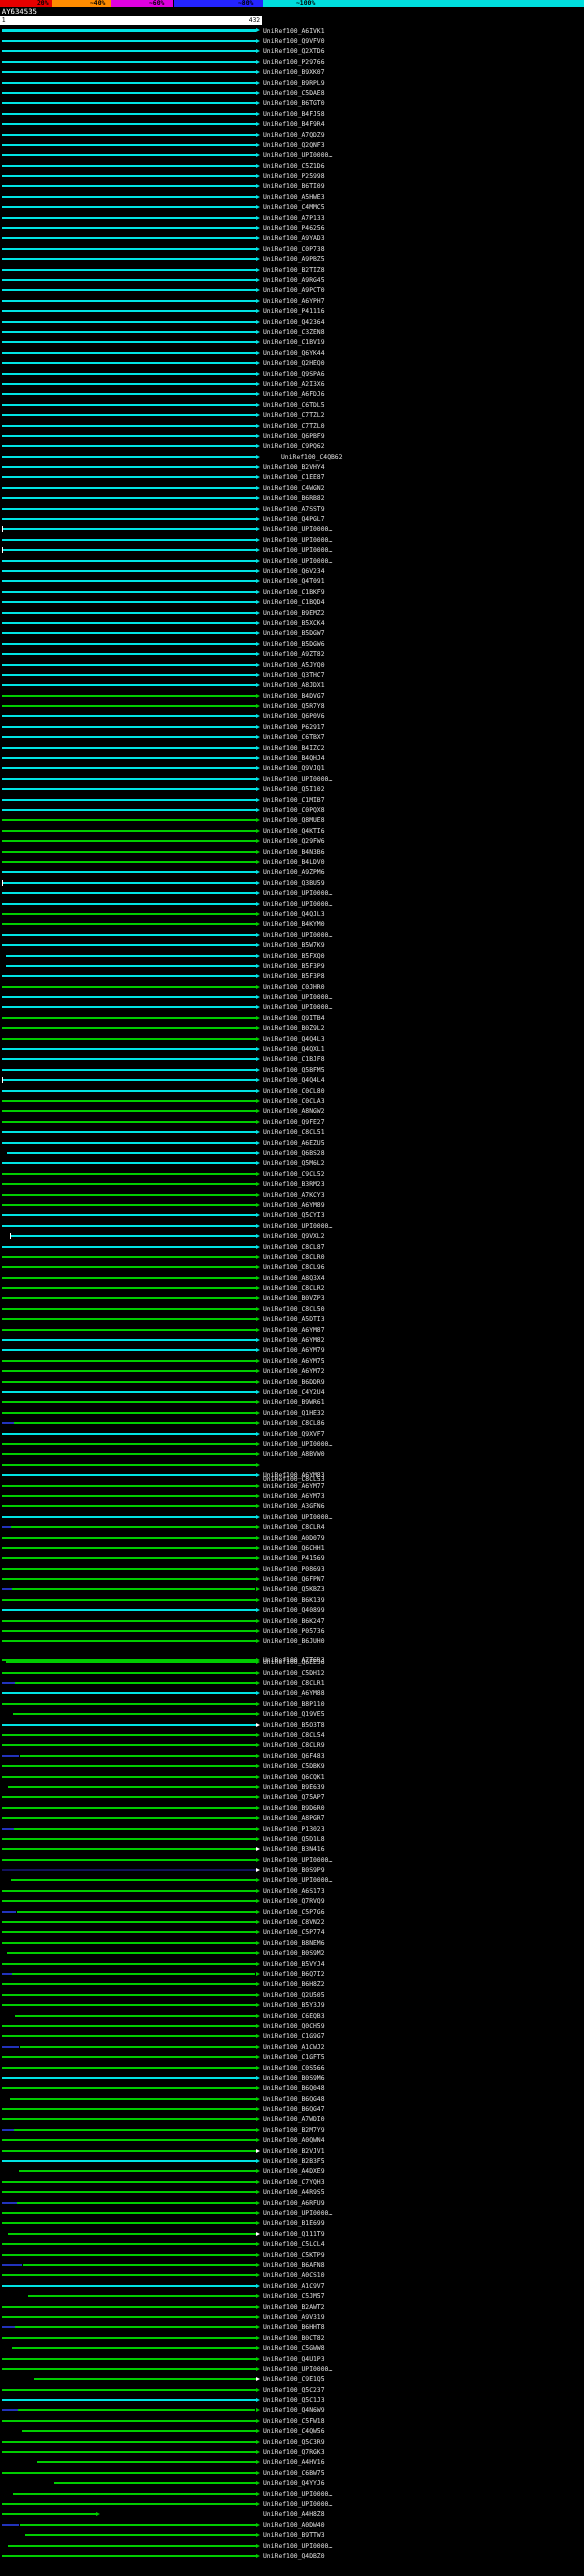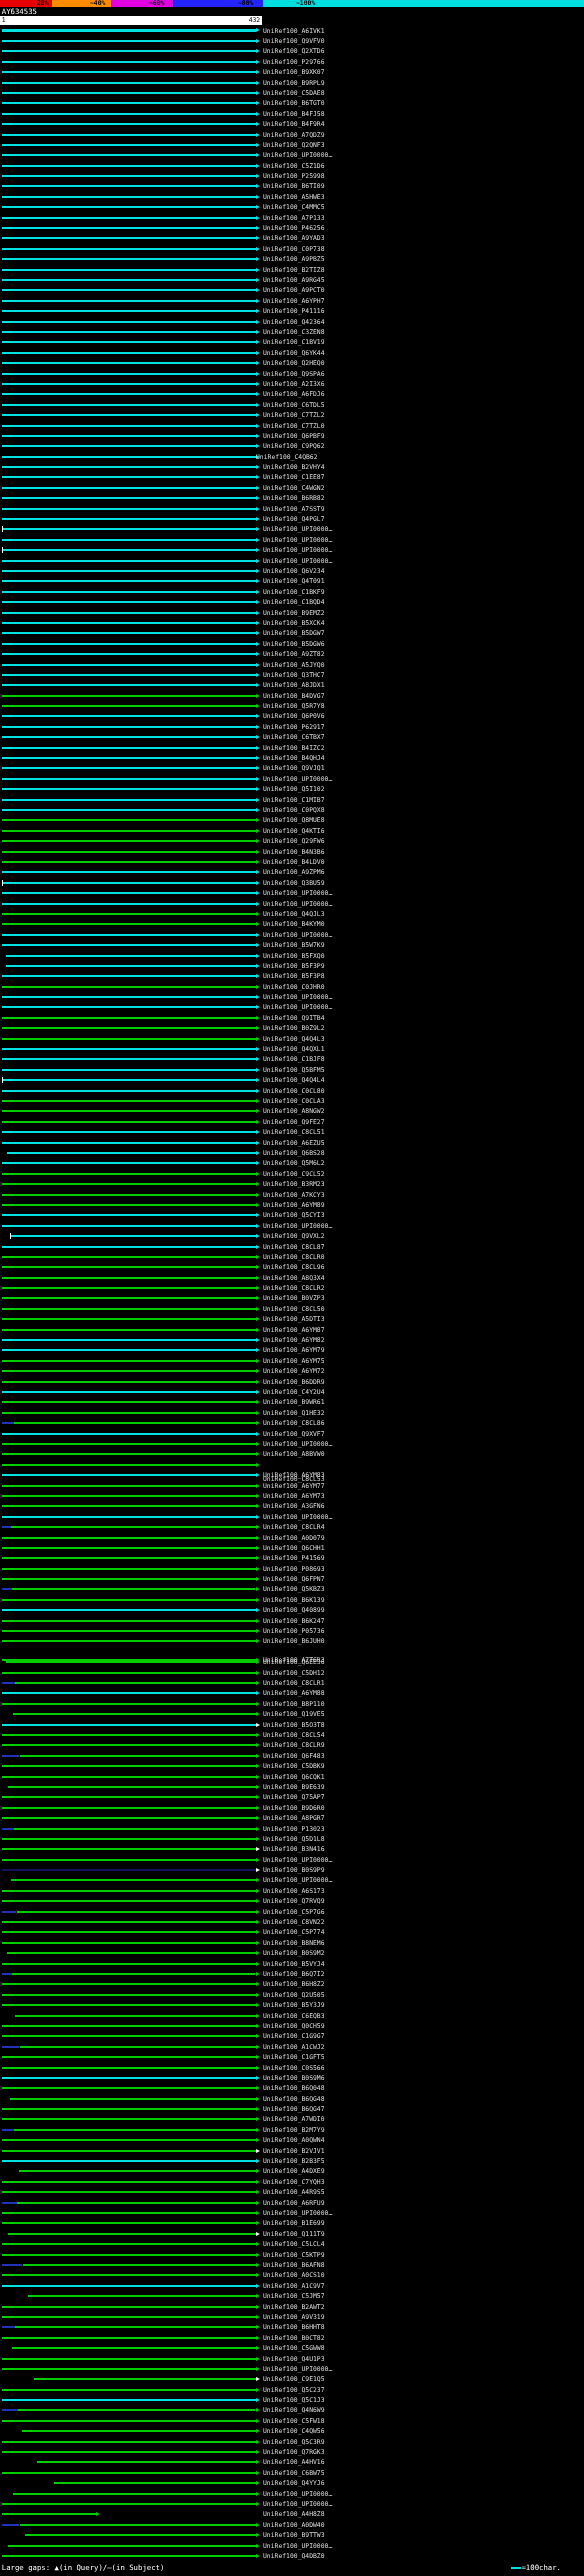--- a/index.html
+++ b/index.html
@@ -250,21 +250,21 @@
         <span class="hlabel" style="left: 263px; line-height: 10.4px;">UniRef100_Q6PBF9</span>
       </div>
       <div class="hit-row" style="top: 441px; height: 10.4px;">
         <div class="bar" style="left: 1.8px; width: 254px; top: 3.8px; background: rgb(0, 226, 226);"></div>
         <div class="arrow" style="left: 256px; top: 2.5px; border-left: 4.6px solid rgb(0, 226, 226);"></div>
         <span class="hlabel" style="left: 263px; line-height: 10.4px;">UniRef100_C9PQ62</span>
       </div>
       <div class="hit-row" style="top: 452px; height: 10.4px;">
         <div class="bar" style="left: 1.8px; width: 254px; top: 3.8px; background: rgb(0, 226, 226);"></div>
         <div class="arrow" style="left: 256px; top: 2.5px; border-left: 4.6px solid rgb(0, 226, 226);"></div>
-        <span class="hlabel" style="left: 256px; line-height: 10.4px;">UniRef100_C4QB62</span>
+        <span class="hlabel" style="left: 281px; line-height: 10.4px;">UniRef100_C4QB62</span>
       </div>
       <div class="hit-row" style="top: 462px; height: 10.4px;">
         <div class="bar" style="left: 1.8px; width: 254px; top: 3.8px; background: rgb(0, 226, 226);"></div>
         <div class="arrow" style="left: 256px; top: 2.5px; border-left: 4.6px solid rgb(0, 226, 226);"></div>
         <span class="hlabel" style="left: 263px; line-height: 10.4px;">UniRef100_B2VHY4</span>
       </div>
       <div class="hit-row" style="top: 472px; height: 10.4px;">
         <div class="bar" style="left: 1.8px; width: 254px; top: 3.8px; background: rgb(0, 226, 226);"></div>
         <div class="arrow" style="left: 256px; top: 2.5px; border-left: 4.6px solid rgb(0, 226, 226);"></div>
         <span class="hlabel" style="left: 263px; line-height: 10.4px;">UniRef100_C1EE87</span>
@@ -1283,18 +1283,14 @@
         <div class="bar" style="left: 8.3px; width: 248px; top: 3.8px; background: rgb(0, 205, 0);"></div>
         <div class="arrow" style="left: 256px; top: 2.5px; border-left: 4.6px solid rgb(0, 205, 0);"></div>
         <span class="hlabel" style="left: 263px; line-height: 10.4px;">UniRef100_UPI0000…</span>
       </div>
       <div class="hit-row" style="top: 2551px; height: 10.4px;">
         <div class="bar" style="left: 1.8px; width: 254px; top: 3.8px; background: rgb(0, 205, 0);"></div>
         <div class="arrow" style="left: 256px; top: 2.5px; border-left: 4.6px solid rgb(0, 205, 0);"></div>
         <span class="hlabel" style="left: 263px; line-height: 10.4px;">UniRef100_Q4DBZ0</span>
       </div>
     </div>
-  <div class="legend">
-    <span class="legend-left">Large gaps: ▲(in Query)/—(in Subject)</span>
-    <span class="legend-right"><span class="legend-dash" id="legend-dash" style="background: rgb(0, 223, 223);"></span><span>=100char.</span></span>
-  </div>
 </div>
 
 
 </body></html>

